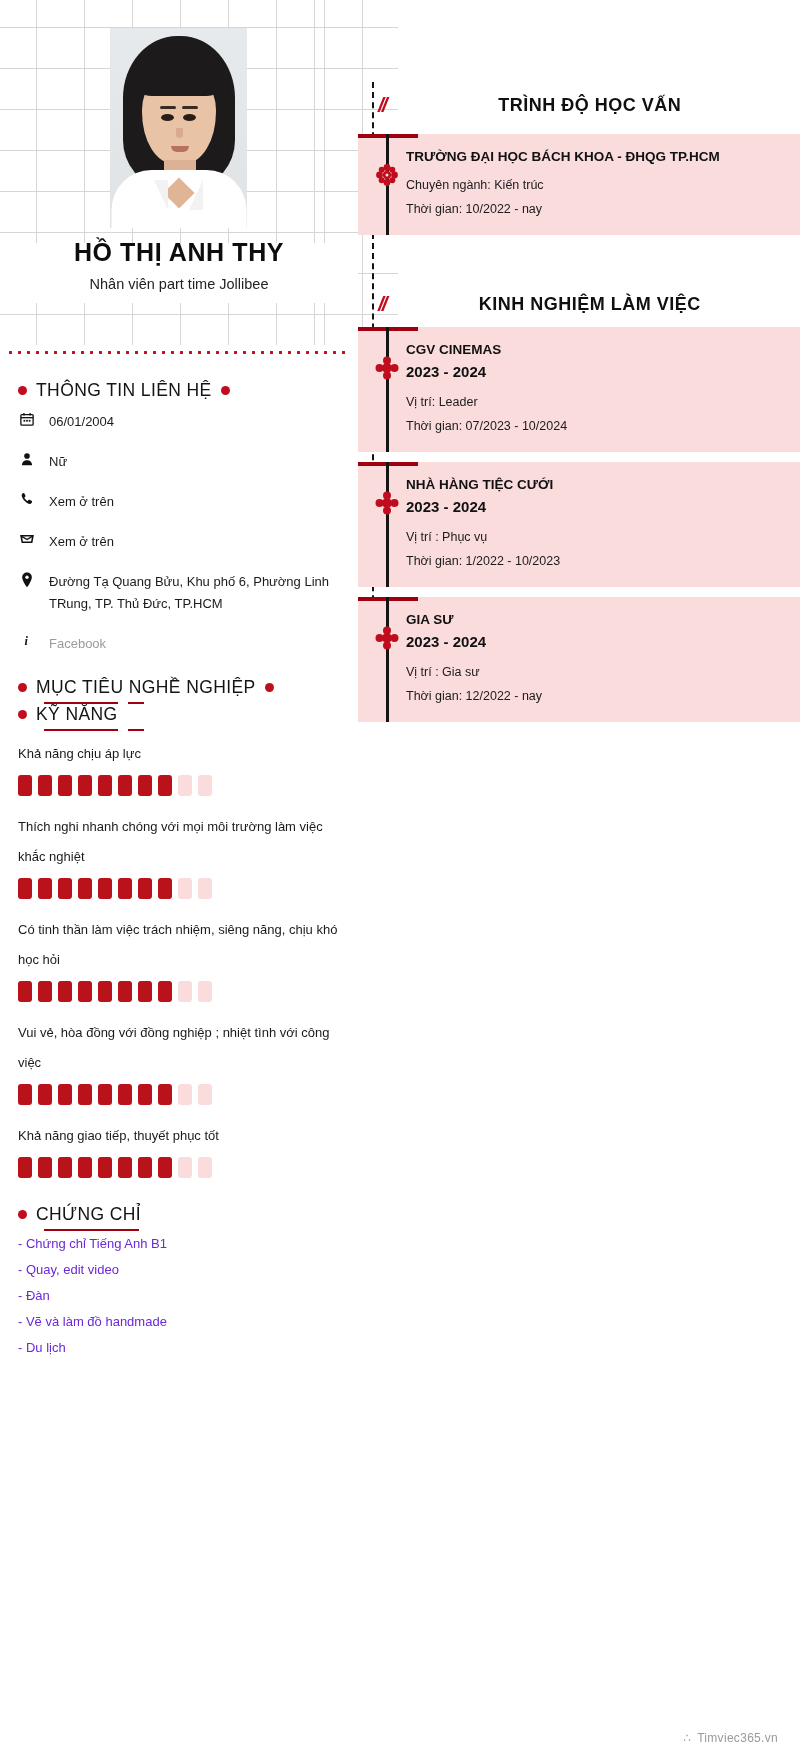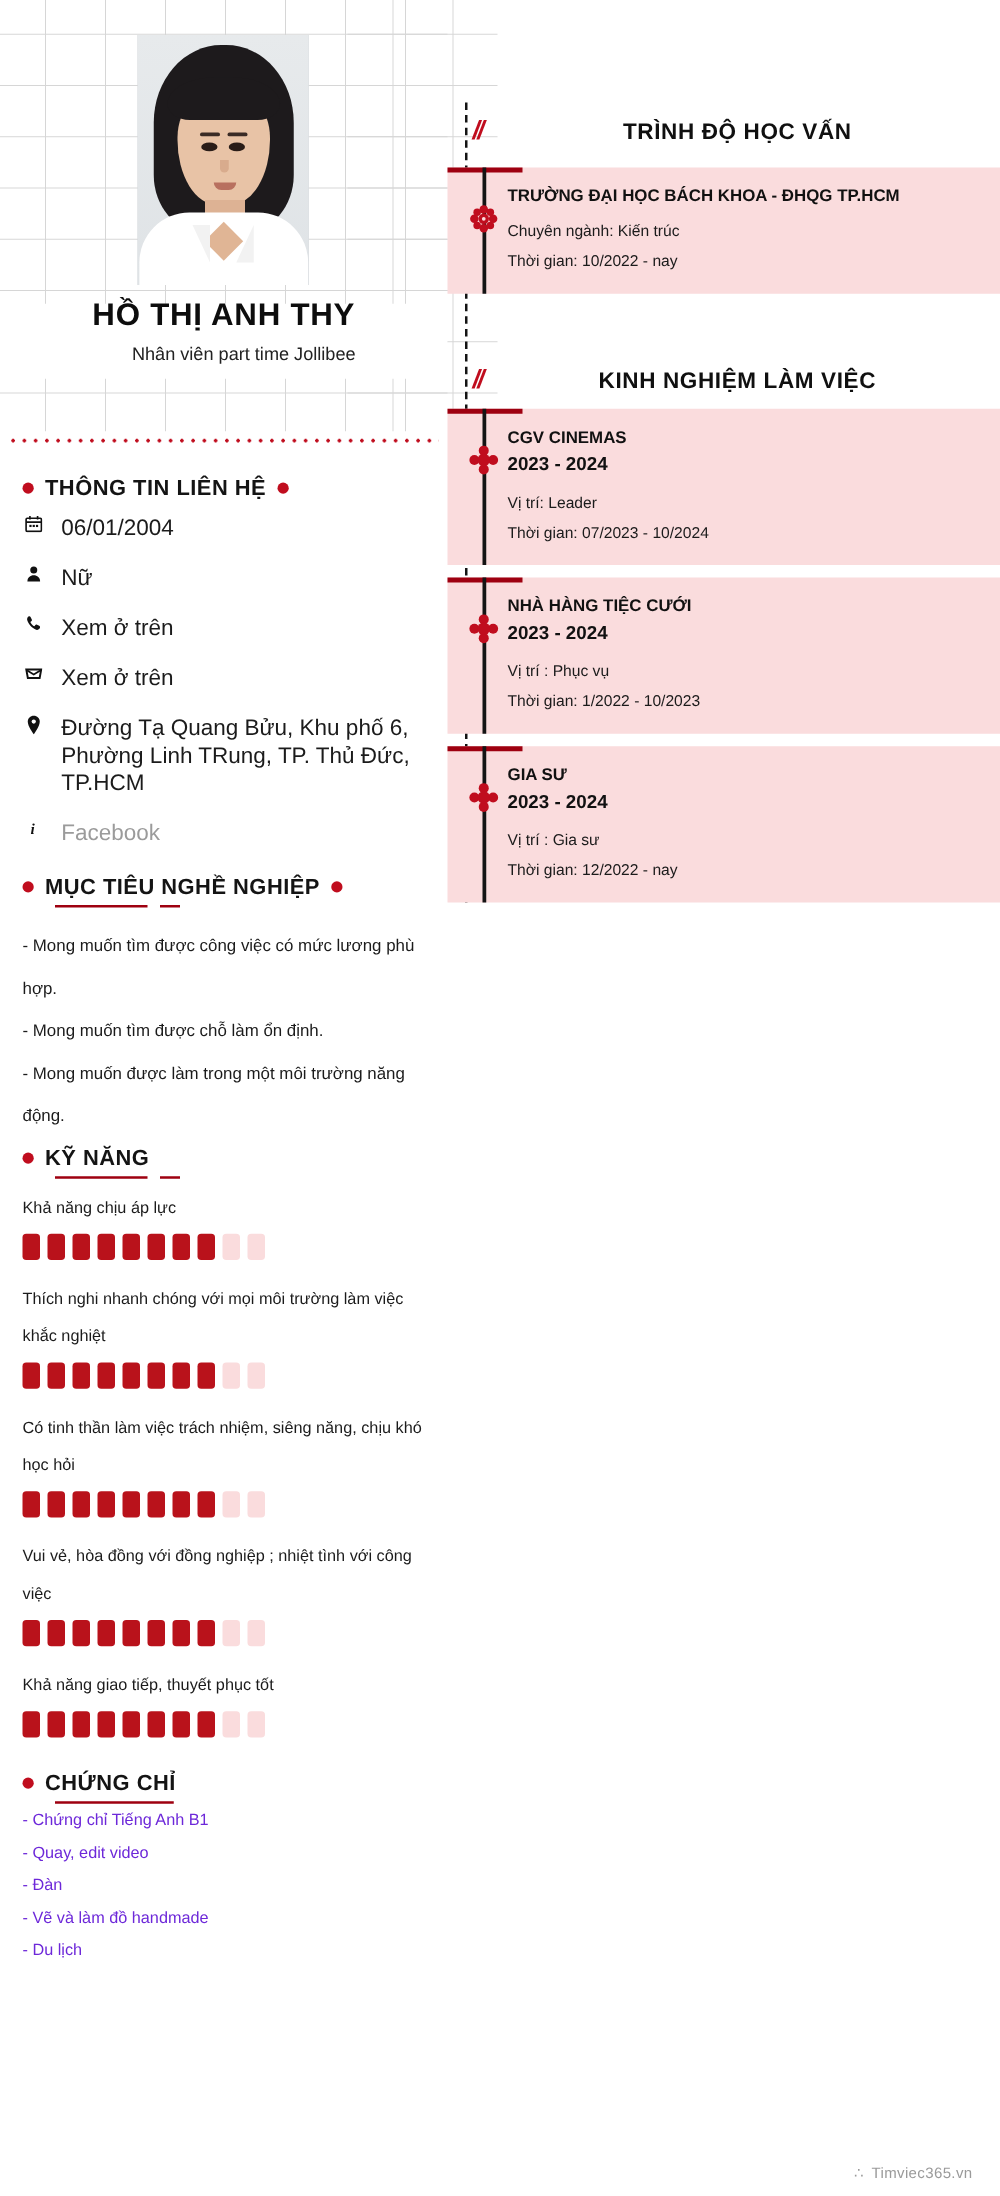--- a/index.html
+++ b/index.html
@@ -70,37 +70,37 @@
   .ph-collarL { left: 44px; border-width: 0 14px 30px 0; border-color: transparent #f2f2f2 transparent transparent; }
   .ph-collarR { right: 44px; border-width: 0 0 30px 14px; border-color: transparent transparent #f2f2f2 transparent; }
   .ph-vneck { position:absolute; left: 50%; bottom: 24px; transform: translateX(-50%) rotate(45deg); width: 22px; height: 22px; background:#e0b595; }
 
   
   .name {
     position: absolute; left: 0; width: 358px; top: 238px; text-align: center;
     font-size: 25px; font-weight: bold; letter-spacing: .6px; color: #0d0d0d;
   }
   .subtitle {
-    position: absolute; left: 16px; width: 358px; top: 276px; text-align: center;
+    position: absolute; left: 0; width: 358px; top: 276px; text-align: center;
     font-size: 14.5px; color: #222;
   }
 
   
   .dot-divider {
     position: absolute; left: 6px; top: 351px; width: 345px; height: 3px;
     background-image: radial-gradient(circle, #c00d1e 1.4px, transparent 1.6px);
     background-size: 9px 3px; background-repeat: repeat-x;
   }
 
   
   .left { position: absolute; left: 0; top: 380px; width: 358px; padding: 0 18px; }
 
   .sec-title {
     display: flex; align-items: center; gap: 9px;
-    font-size: 17.5px; font-weight: bold; letter-spacing: .4px; color: #141414;
+    font-size: 17.5px; font-weight: normal; letter-spacing: .4px; color: #141414;
     margin-bottom: 6px;
   }
   .sec-title .bullet { width: 9px; height: 9px; border-radius: 50%; background: #c00d1e; flex: none; }
   .sec-title .txt { position: relative; }
   .sec-title .txt.ul::after {
     content: ""; position: absolute; left: 8px; right: 2px; bottom: -6px;
     height: 2.5px; background: #9e0010;
   }
   .sec-title .txt.ul2::after {
     content: ""; position: absolute; left: 8px; width: 74px; bottom: -6px;
@@ -108,21 +108,21 @@
   }
   .sec-title .txt.ul2::before {
     content: ""; position: absolute; left: 92px; width: 16px; bottom: -6px;
     height: 2.5px; background: #9e0010;
   }
 
   
   .contact { margin-top: 10px; }
   .c-row { display: flex; align-items: flex-start; gap: 14px; margin-bottom: 18px; }
   .c-row .ico { width: 17px; flex: none; display:flex; justify-content:center; padding-top:1px; }
-  .c-row .val { font-size: 18px; line-height: 22px; color: #1b1b1b; }
+  .c-row .val { font-size: 13px; line-height: 22px; color: #1b1b1b; }
   .c-row .val.muted { color: #9b9b9b; }
 
   .objective { margin-top: 20px; font-size: 13.5px; line-height: 34px; color:#1b1b1b; }
   .objective p { }
 
   
   .skills { margin-top: 14px; }
   .skill-label { font-size: 13px; line-height: 30px; color:#1b1b1b; margin-top: 4px; }
   .bars { display: flex; gap: 6px; margin: 6px 0 16px 0; }
   .bar { width: 14px; height: 21px; border-radius: 3px; background: #b9121b; }
@@ -276,25 +276,20 @@
             </svg>
         </span>
         <span class="val muted">Facebook</span>
       </div>
     </div>
 
     <div class="sec-title" style="margin-top:22px">
       <span class="bullet"></span>
       <span class="txt ul2">MỤC TIÊU NGHỀ NGHIỆP</span>
       <span class="bullet"></span>
-    </div>
-    <div class="objective">
-      <p>- Mong muốn tìm được công việc có mức lương phù hợp.</p>
-      <p>- Mong muốn tìm được chỗ làm ổn định.</p>
-      <p>- Mong muốn được làm trong một môi trường năng động.</p>
     </div>
 
     <div class="sec-title" style="margin-top:6px">
       <span class="bullet"></span>
       <span class="txt ul2">KỸ NĂNG</span>
     </div>
 
     <div class="skills">
       <div>
         <div class="skill-label">Khả năng chịu áp lực</div>

